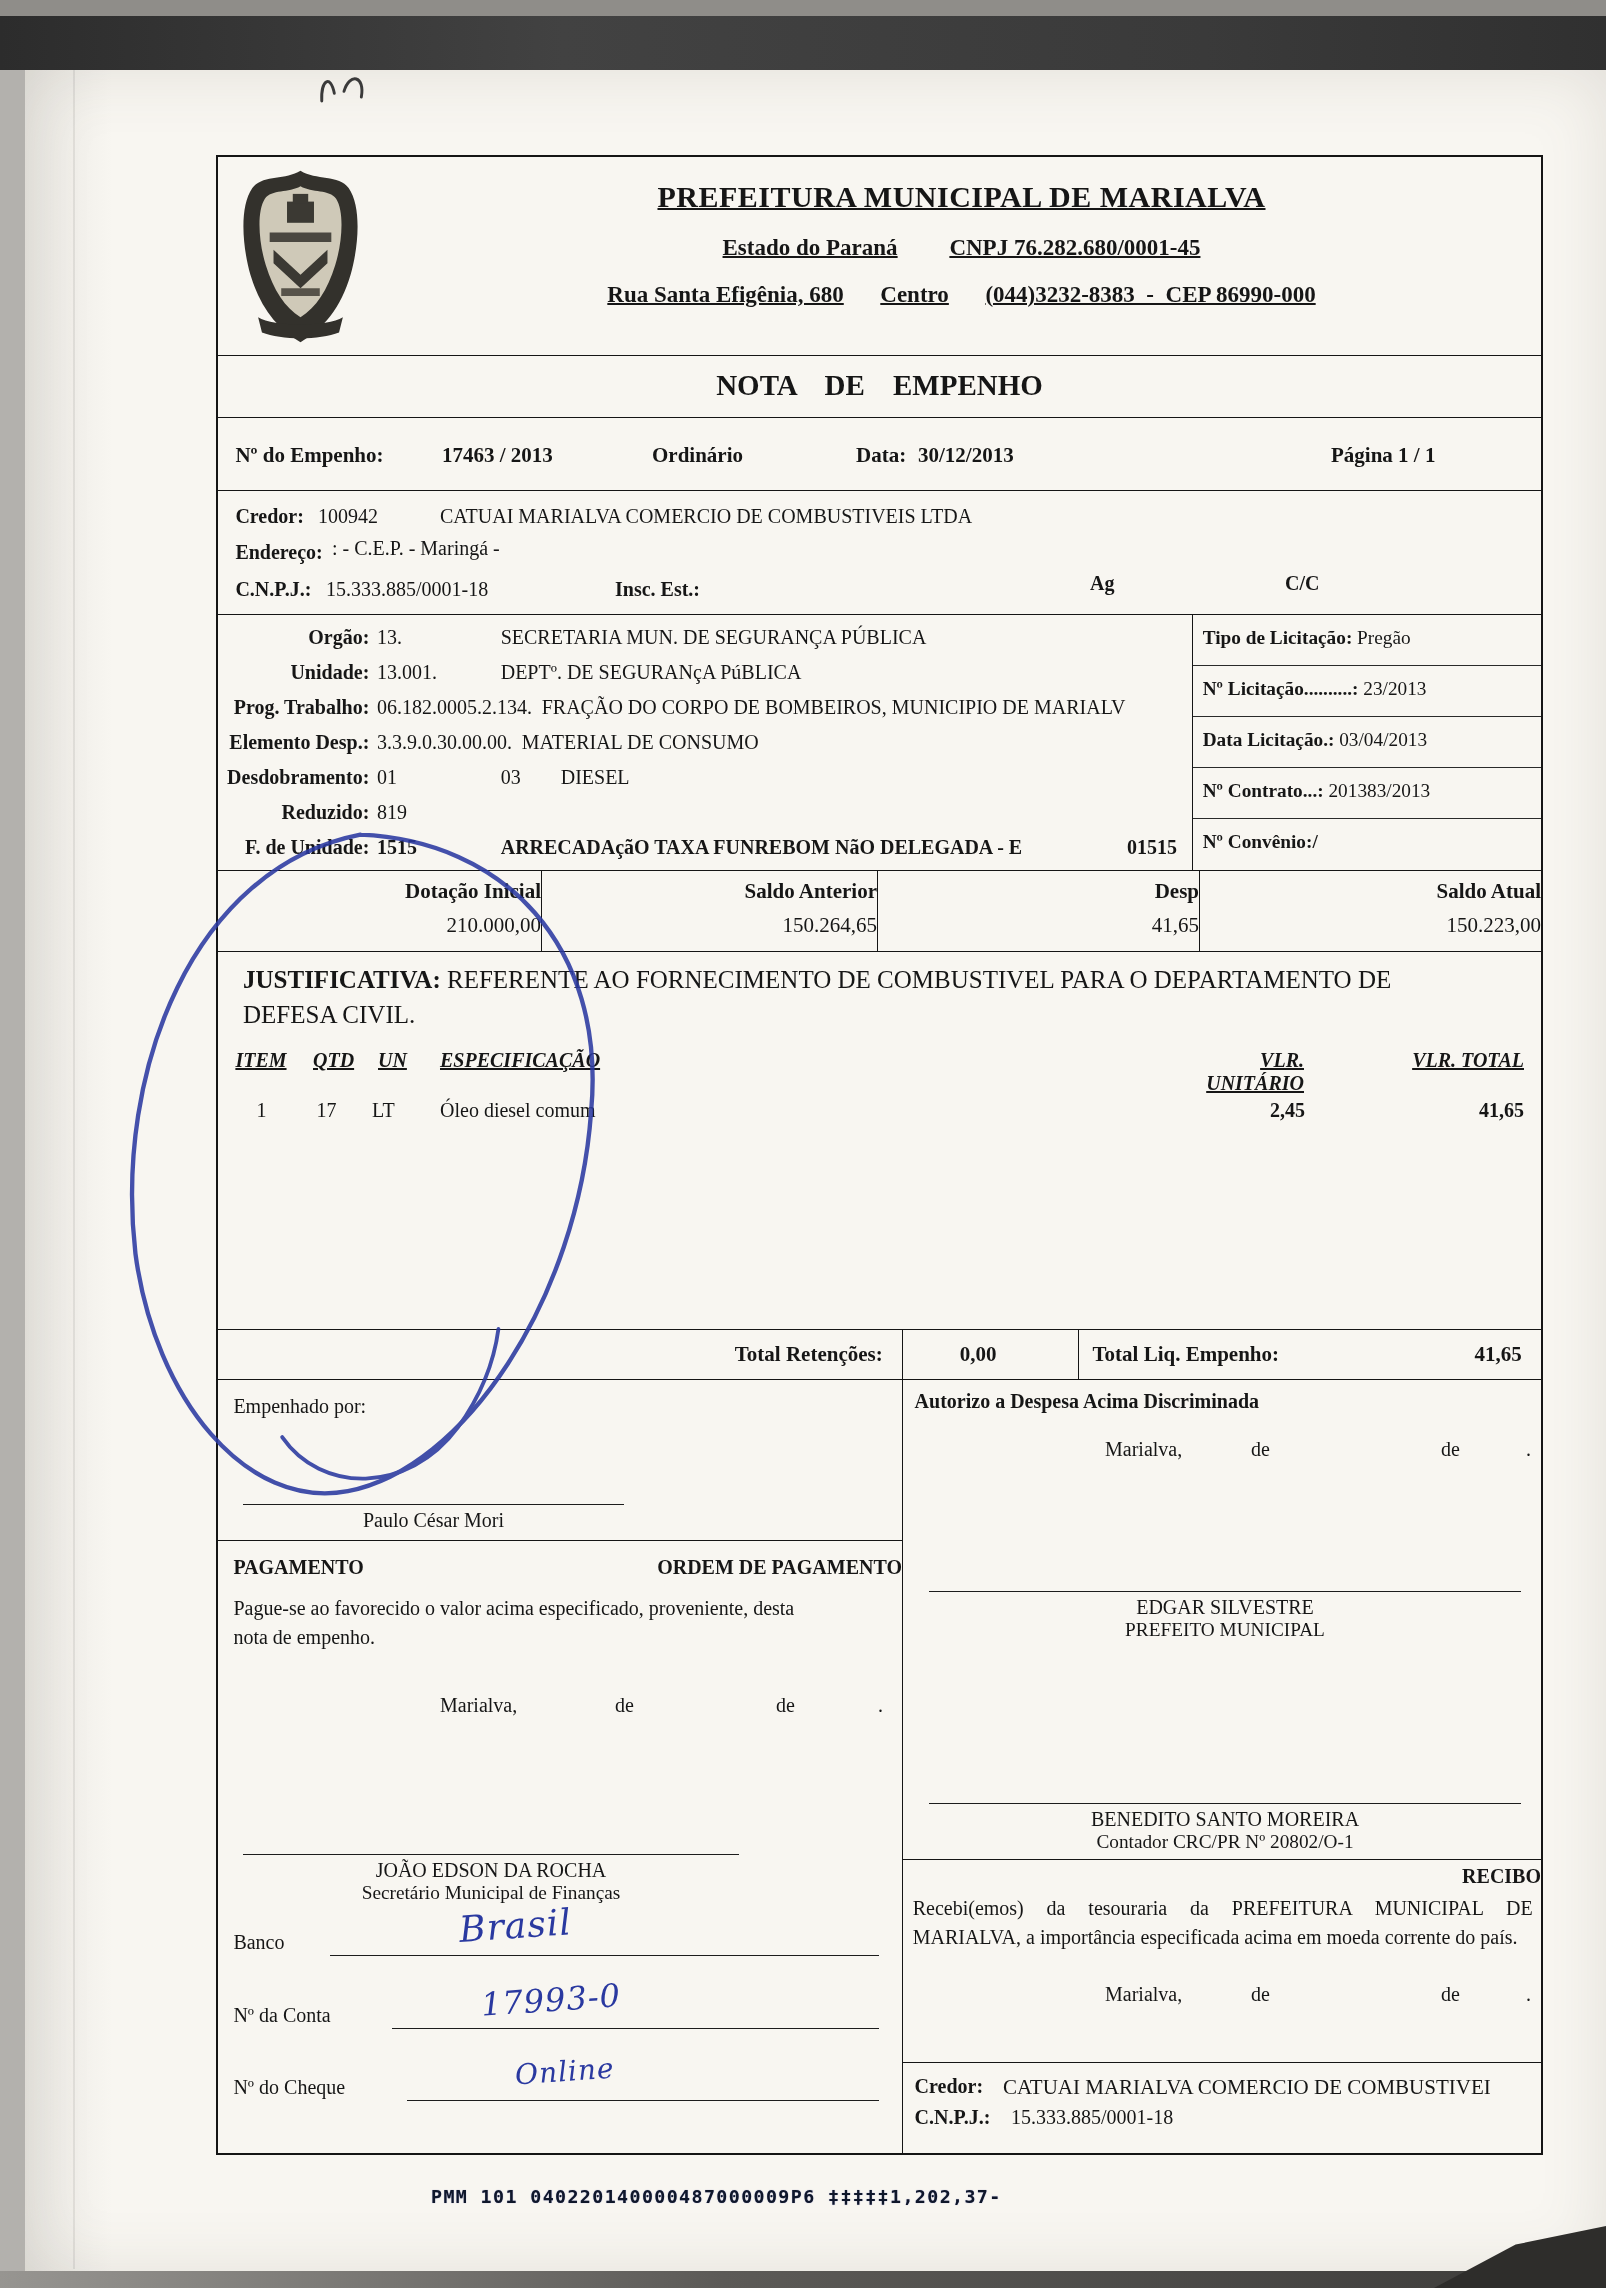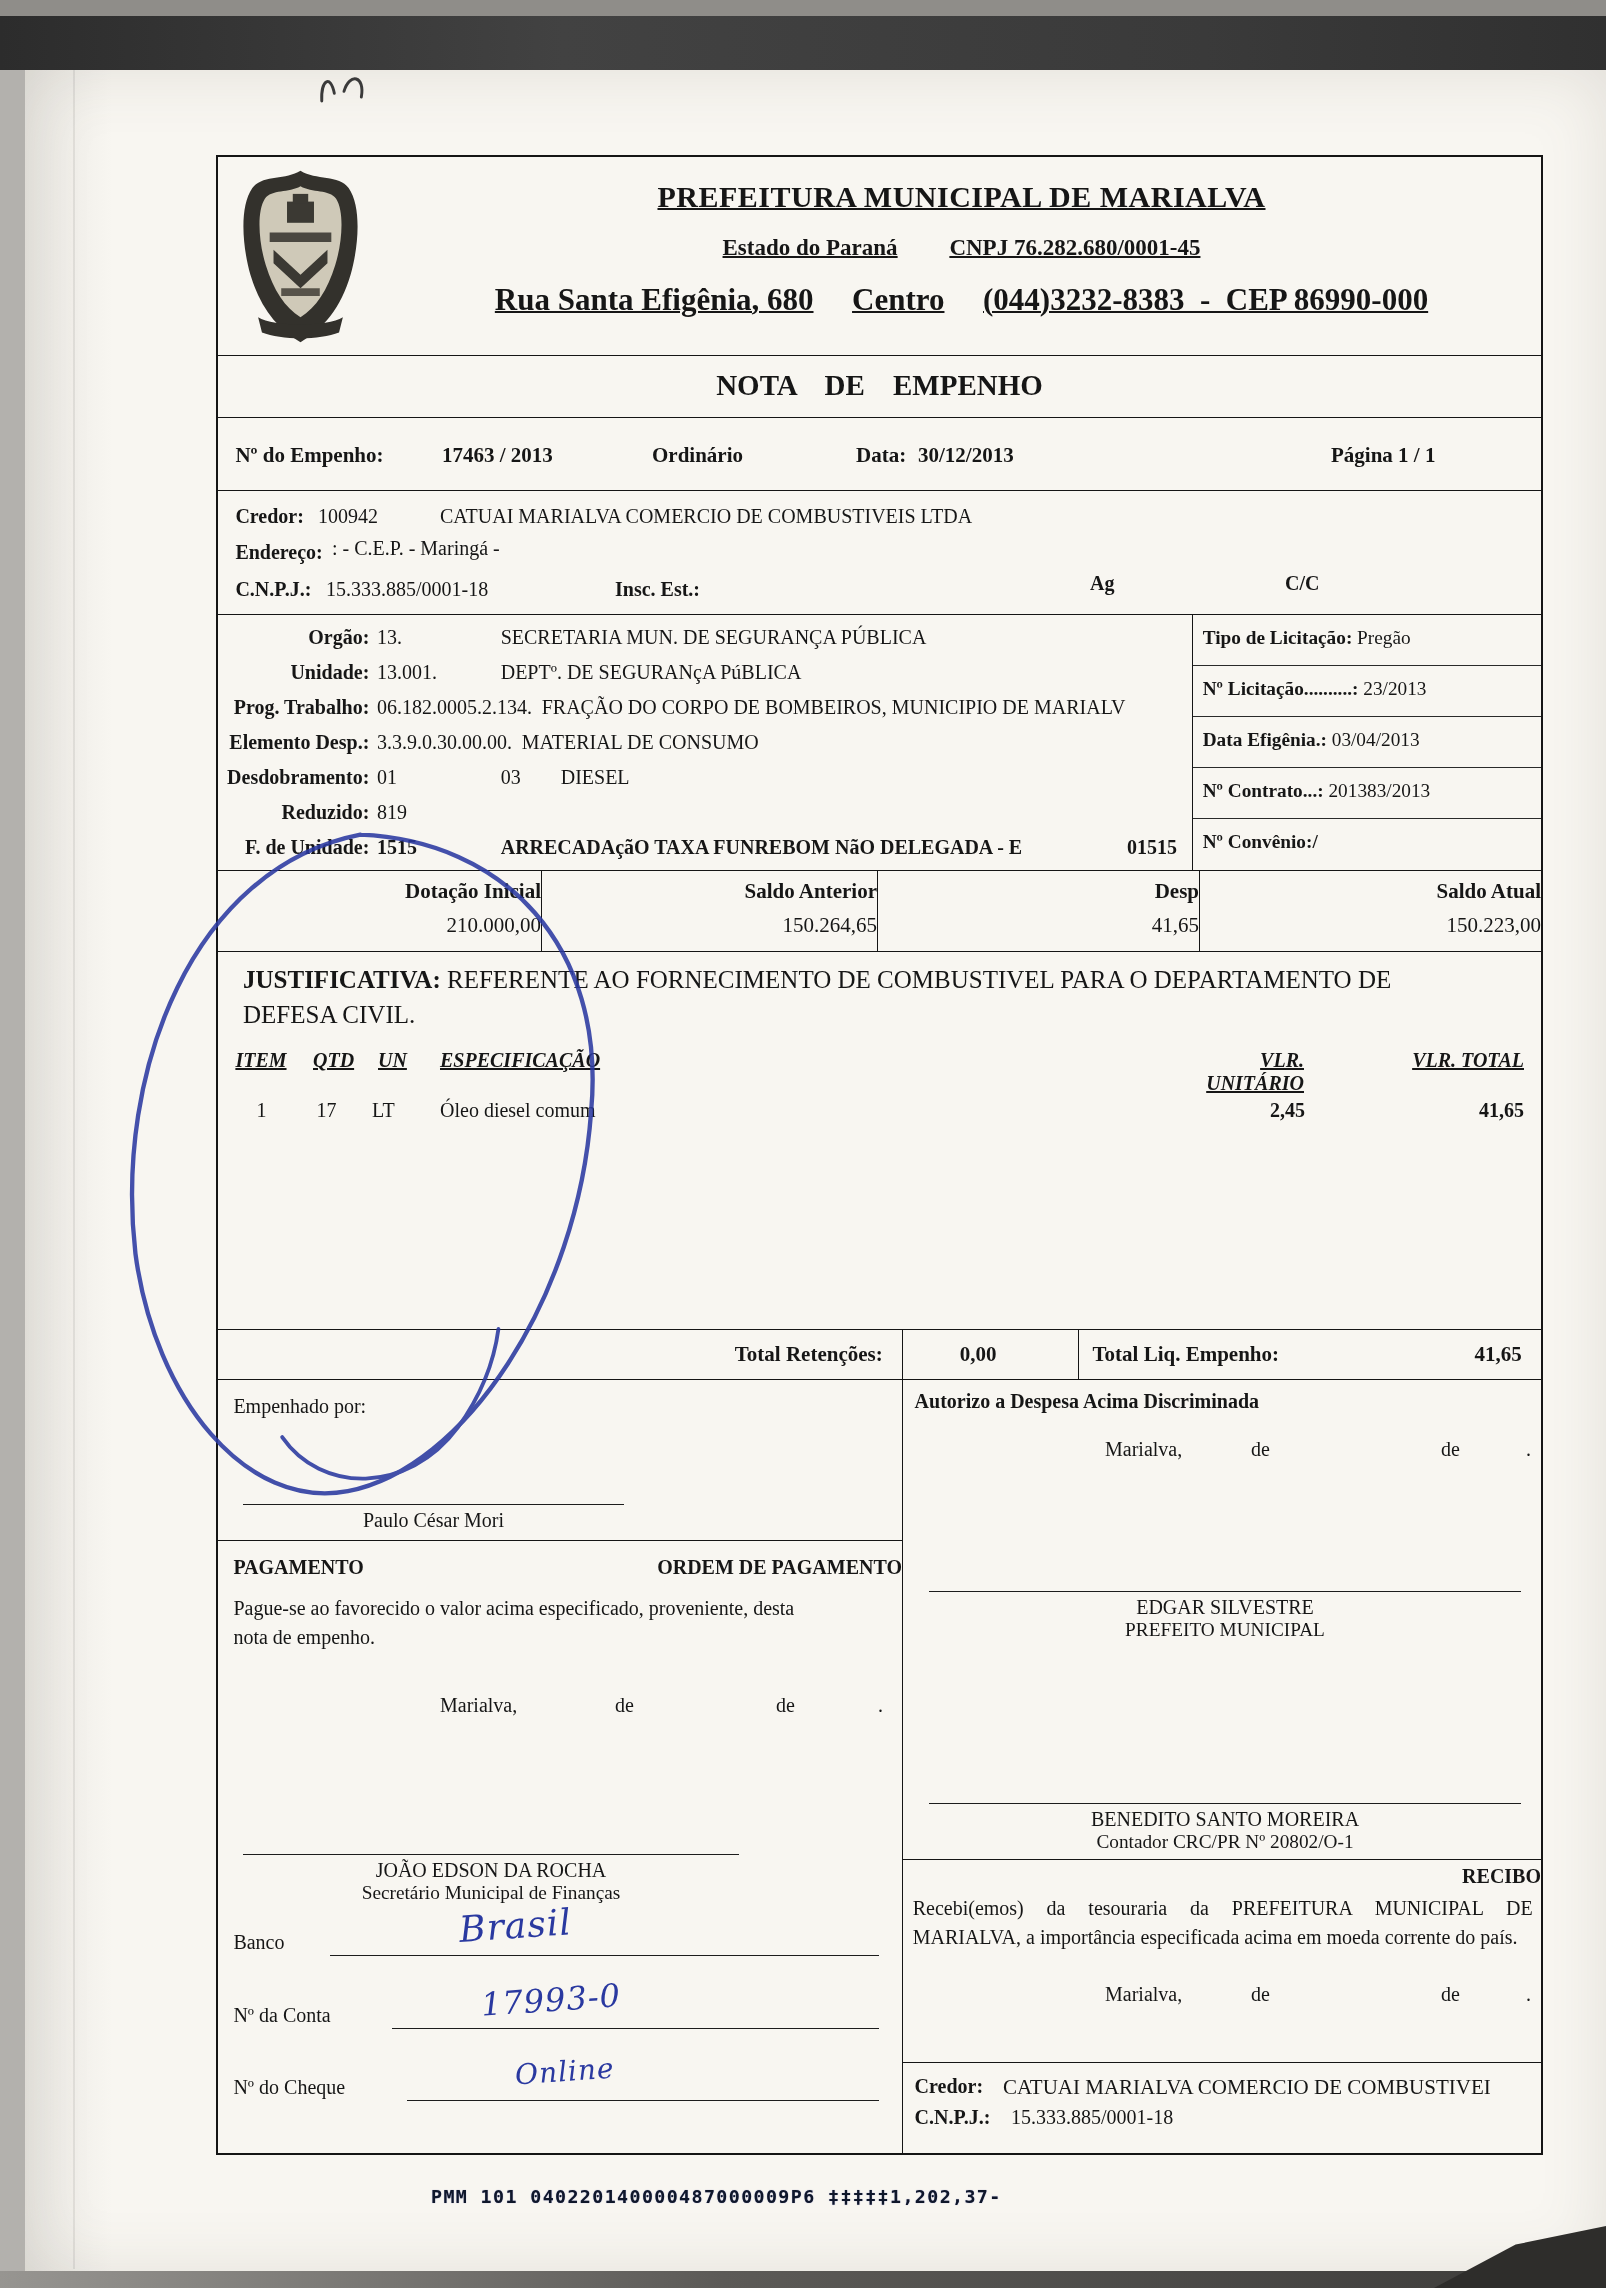--- a/index.html
+++ b/index.html
@@ -24,21 +24,21 @@
   .abs{position:absolute}
   .uline{text-decoration:underline;text-decoration-thickness:1.9px;white-space:pre-wrap}
 
   
   .sec-header{height:198px;display:flex}
   .logo-wrap{width:164px;display:flex;align-items:center;justify-content:center}
   .head-lines{flex:1;text-align:center;padding-top:23px}
   .h1{font-size:30px;font-weight:bold;letter-spacing:0.5px}
   .h2{margin-top:21px;font-size:23px;font-weight:bold}
   .h2 .uline{margin:0 23px}
-  .h3{margin-top:21px;font-size:31px;font-weight:bold}
+  .h3{margin-top:21px;font-size:23px;font-weight:bold}
   .h3 .uline{margin:0 15.4px}
 
   .sec-title{height:62px;text-align:center;font-size:29px;font-weight:bold;word-spacing:21px;padding-top:12.6px}
 
   .sec-emp{height:73px;font-size:21px}
   .sec-emp .abs{top:25px}
 
   .sec-credor{height:124px;font-size:20px}
 
   .sec-orc{height:256px;display:flex;font-size:20px}
@@ -195,21 +195,21 @@
         </div>
       </div>
       <div class="orc-right">
         <div class="lic-row">
           <span class="b">Tipo de Licitação:</span><span class="val">Pregão</span>
         </div>
         <div class="lic-row">
           <span class="b">Nº Licitação..........:</span><span class="val">23/2013</span>
         </div>
         <div class="lic-row">
-          <span class="b">Data Efigênia.:</span><span class="val">03/04/2013</span>
+          <span class="b">Data Licitação.:</span><span class="val">03/04/2013</span>
         </div>
         <div class="lic-row">
           <span class="b">Nº Contrato...:</span><span class="val">201383/2013</span>
         </div>
         <div class="lic-row">
           <span class="b">Nº Convênio:/</span><span class="val"></span>
         </div>
       </div>
     </div>
 

